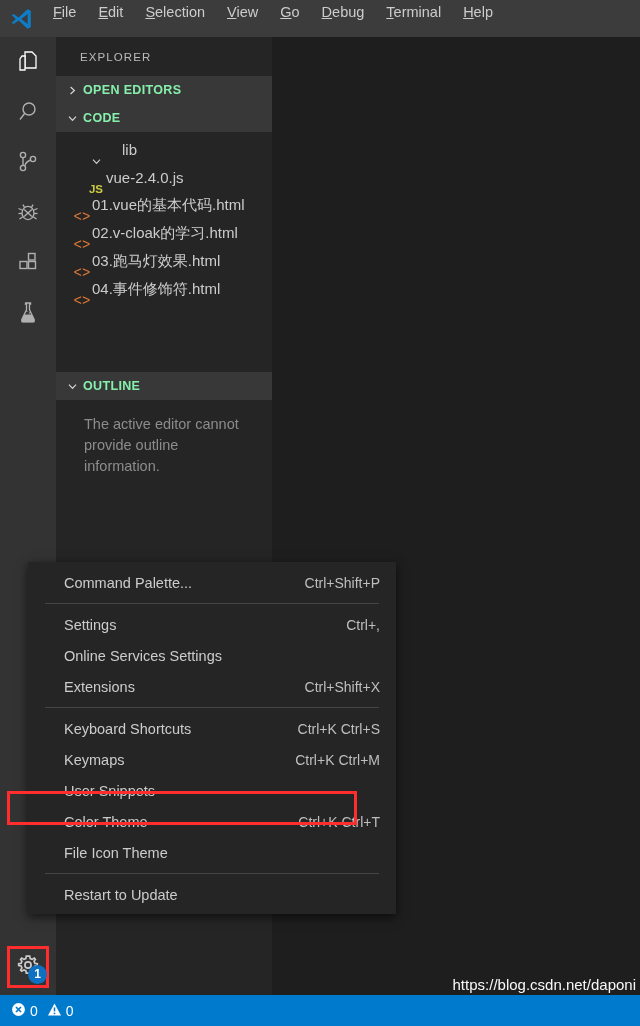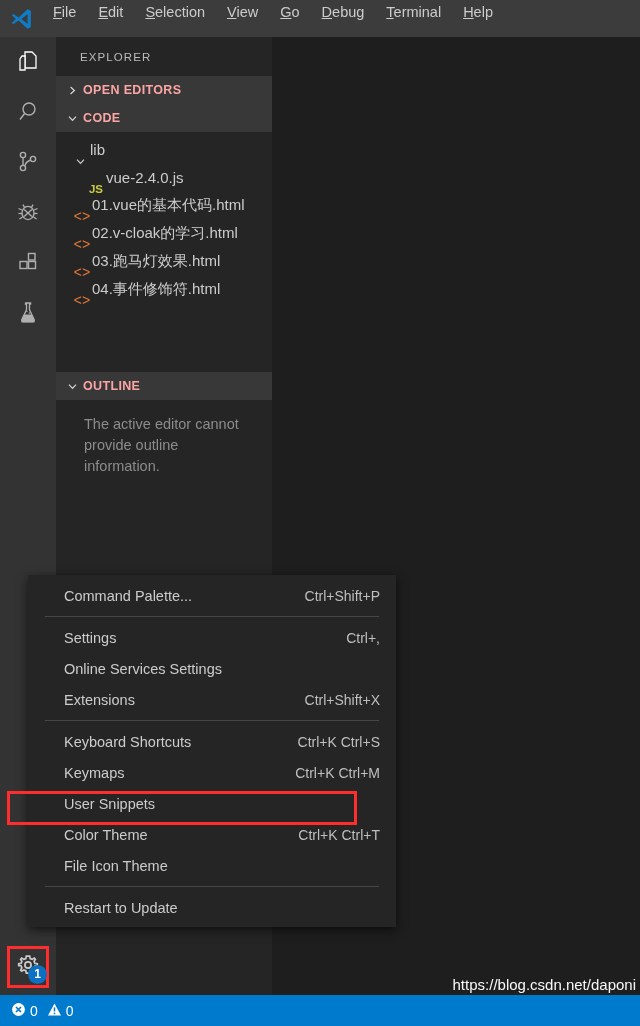--- a/index.html
+++ b/index.html
@@ -55,48 +55,48 @@
     position: absolute; left: 56px; top: 37px; width: 216px; height: 958px;
     background: #252526;
     overflow: hidden;
   }
   .sidebar-title {
     height: 39px; display: flex; align-items: center;
     padding-left: 24px; color: #bbbbbb; font-size: 11.5px; letter-spacing: 1.1px;
   }
   .section-header {
     height: 28px; display: flex; align-items: center;
-    background: #383838; color: #fca5a5;
+    background: #383838; color: #86efac;
     font-size: 12.5px; font-weight: bold; letter-spacing: 0.35px;
     cursor: pointer; padding-left: 8px;
   }
   .chev { width: 16px; display: flex; align-items: center; justify-content: center; margin-right: 3px; }
   .tree { padding-top: 3px; }
   .tree-row {
     height: 28px; display: flex; align-items: center;
     color: #cccccc; font-size: 15px; cursor: pointer; white-space: nowrap;
   }
   .tree-row .ic { width: 20px; display: flex; align-items: center; justify-content: center; flex: none; margin-top: 24px; }
-  .row-indent1 { padding-left: 14px; }
+  .row-indent1 { padding-left: 30px; gap: 16px; }
   .row-indent2 { padding-left: 30px; }
   .row-indent-file { padding-left: 16px; }
   .ficon-js { color: #cbcb41; font-size: 11.5px; font-weight: bold; font-family: "Liberation Sans", sans-serif; }
   .ficon-html { color: #e37933; font-size: 14px; font-family: "Liberation Mono", monospace; }
   .outline-body { padding: 14px 22px 0 28px; }
   .outline-body p { color: #8c8c8c; font-size: 14.5px; line-height: 21px; }
 
   
   .editor {
     position: absolute; left: 272px; top: 37px; width: 368px; height: 958px;
     background: #1e1e1e;
   }
 
   
   .ctxmenu {
-    position: absolute; left: 28px; top: 575px; width: 368px;
+    position: absolute; left: 28px; top: 562px; width: 368px;
     background: #252526;
     box-shadow: 0 3px 10px rgba(0,0,0,0.62);
     padding: 5px 0 4px 0;
     z-index: 40;
   }
   .ctx-item {
     height: 31px; display: flex; align-items: center;
     padding: 0 16px 0 36px; color: #cccccc; font-size: 14.5px;
     cursor: pointer; position: relative;
   }

